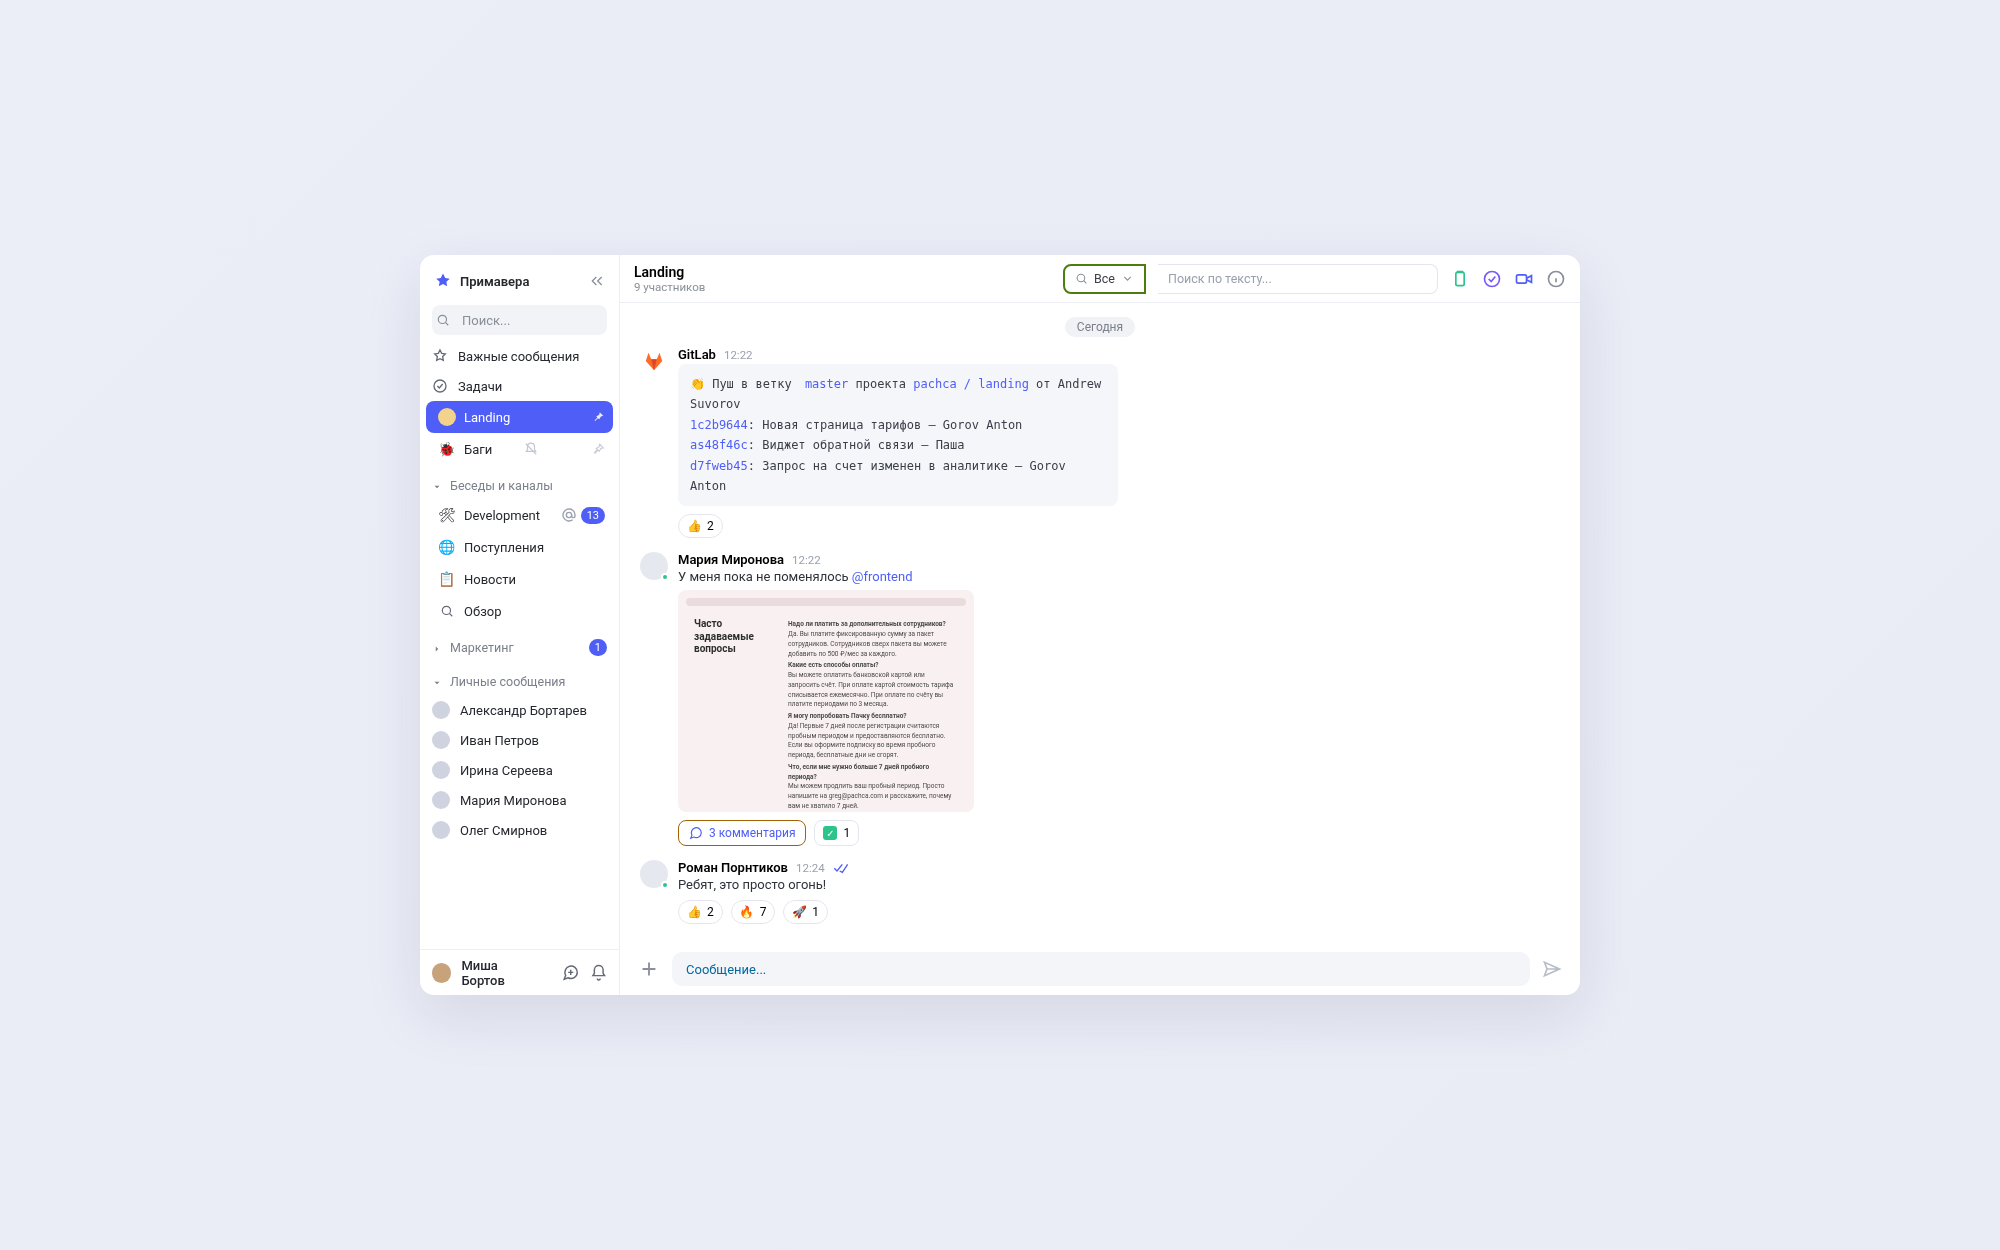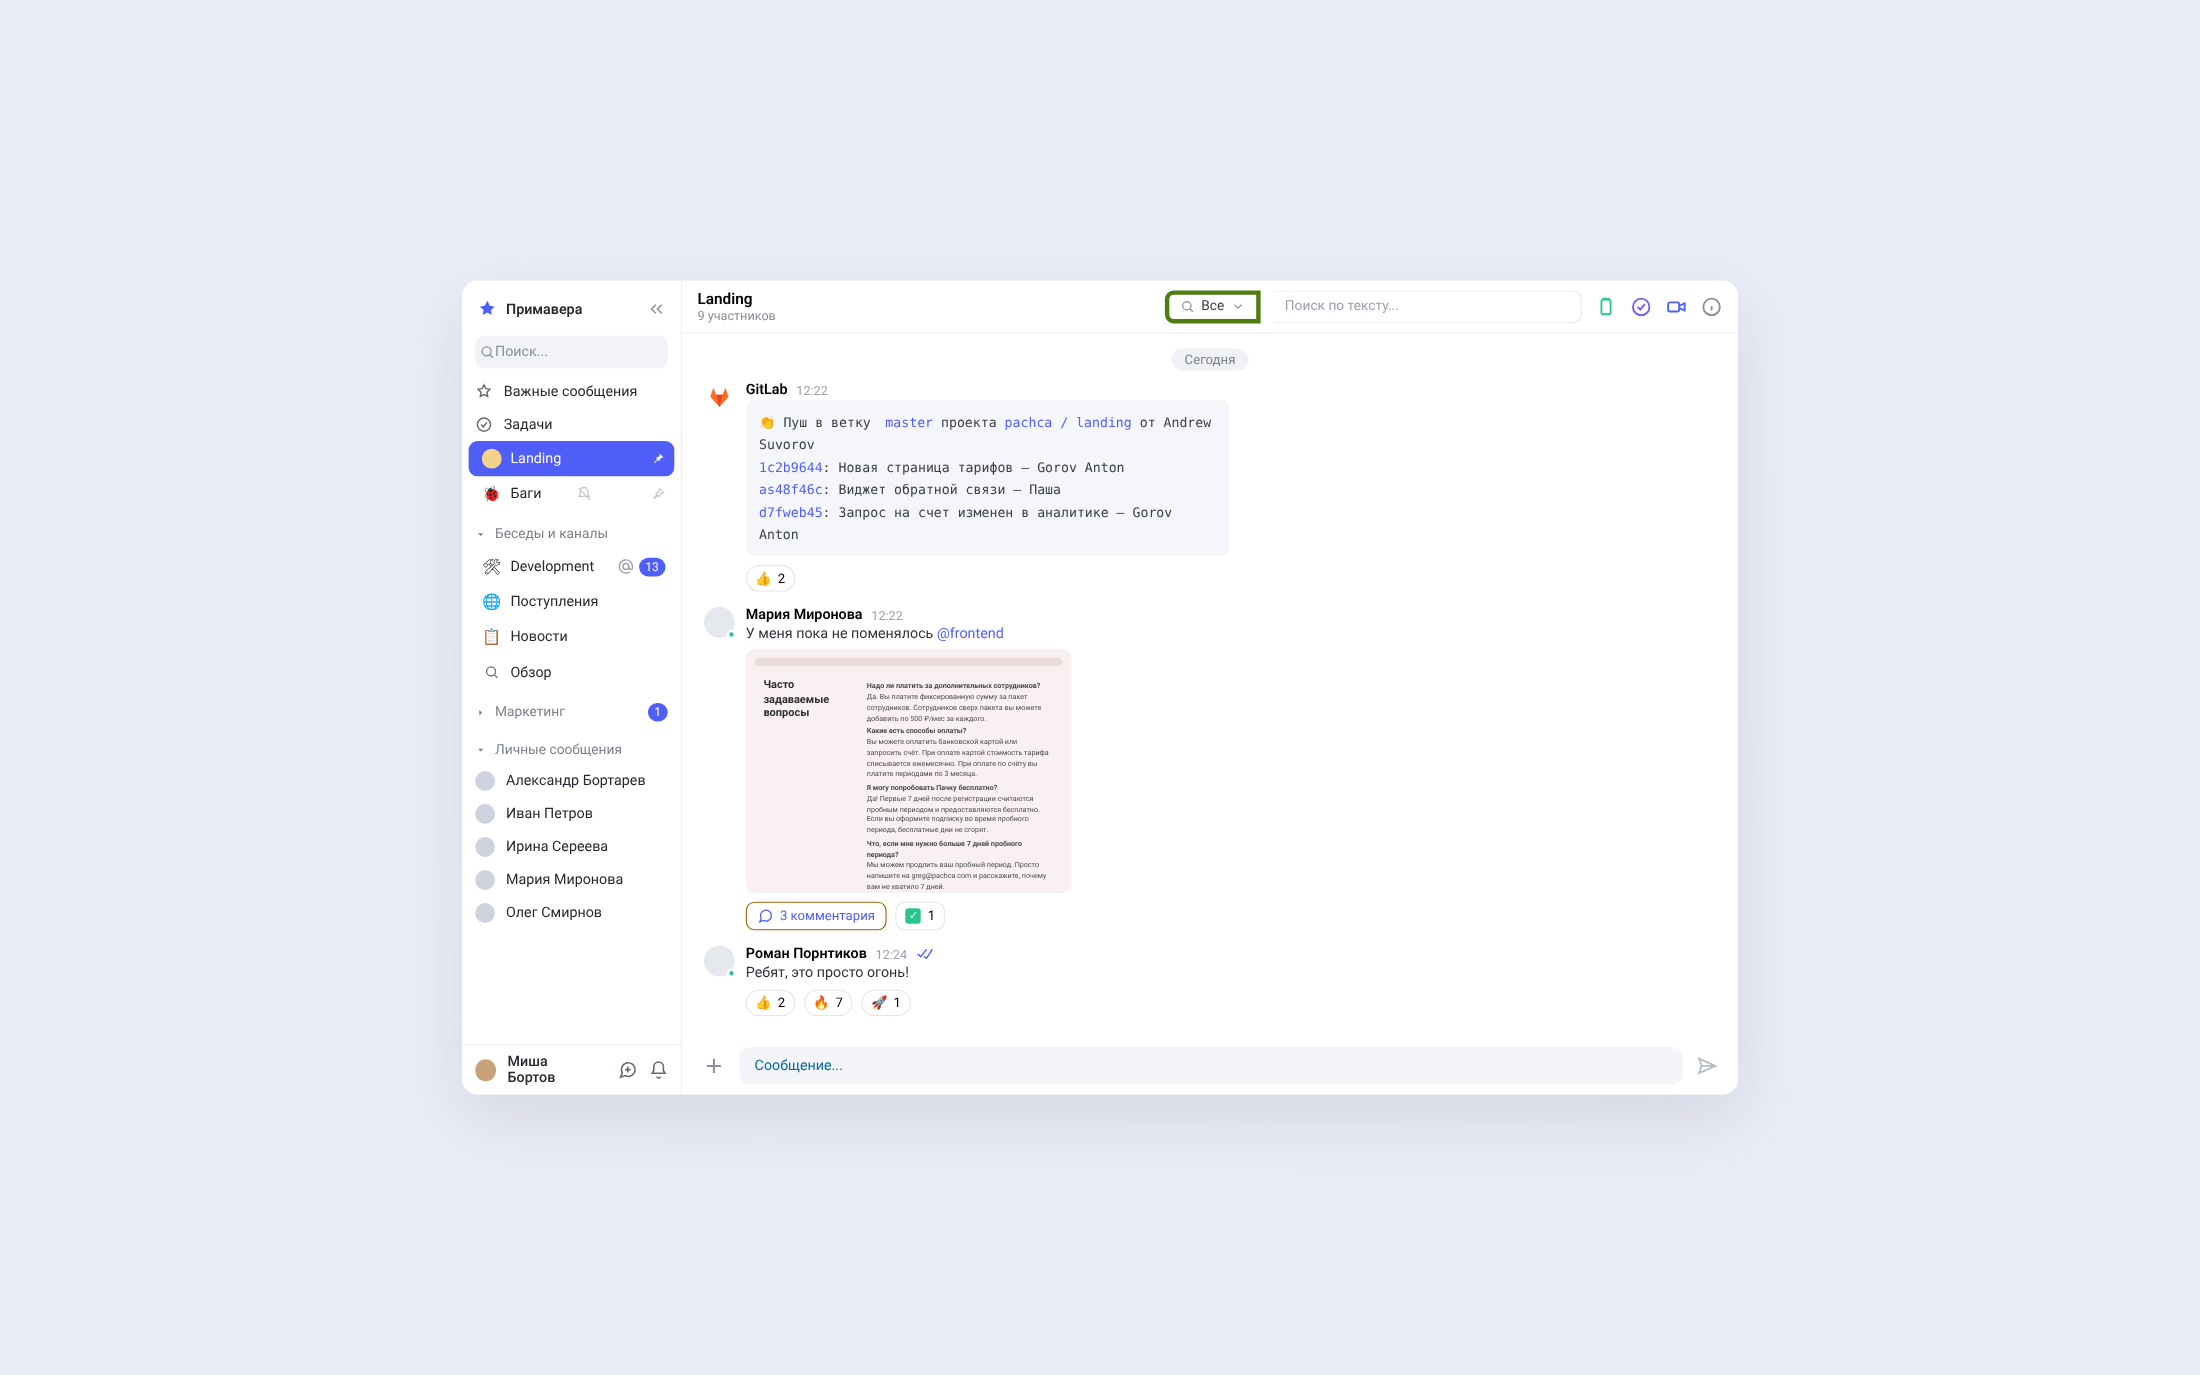--- a/index.html
+++ b/index.html
@@ -41,21 +41,21 @@
     width:18px; height:18px; display:inline-block;
   }
   .collapse-icon { width:16px; height:16px; color:#8a8f99; cursor:pointer; }
 
   .search-box {
     margin-top:8px;
     background:#f1f3f7;
     border-radius:8px;
     height:30px;
     display:flex; align-items:center;
-    padding:0 4px; gap:0;
+    padding:0 4px; gap:12px;
     color:#8a8f99;
   }
   .search-box svg { width:14px; height:14px; }
 
   .side-link {
     display:flex; align-items:center; gap:10px;
     height:30px; padding:0 12px; cursor:pointer;
     color:#25282e;
   }
   .side-link .ic { width:16px; height:16px; color:#646a75; flex:none; }
@@ -111,21 +111,21 @@
     height:48px; border-bottom:1px solid #eceef3;
     display:flex; align-items:center; padding:0 14px; gap:12px;
   }
   .title-block .t { font-weight:600; font-size:14px; }
   .title-block .s { font-size:11.5px; color:#8a8f99; }
 
   .top-spacer { flex:1; }
 
   .filter-pill {
     display:flex; align-items:center; gap:6px;
-    border:4px solid #4d7c0f; border-radius:8px 0 0 8px;
+    border:2px solid #4d7c0f; border-radius:8px 0 0 8px;
     height:30px; padding:0 10px; font-size:12.5px; color:#3a3e48;
     cursor:pointer;
   }
   .filter-pill svg { width:13px;height:13px; color:#8a8f99; }
   .search-long {
     border:1px solid #e3e6ee; border-left:none; border-radius:0 8px 8px 0;
     height:30px; width:280px; padding:0 10px; font-size:12.5px;
     display:flex; align-items:center; color:#9aa0ad;
   }
   .top-icon { width:20px;height:20px; color:#8a8f99; cursor:pointer; }

